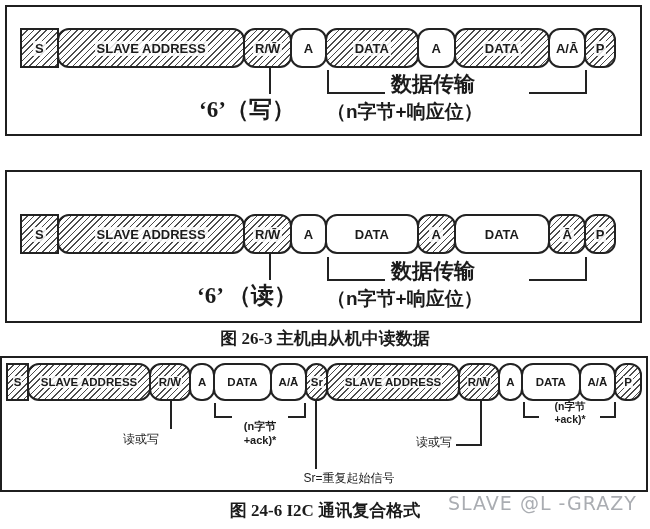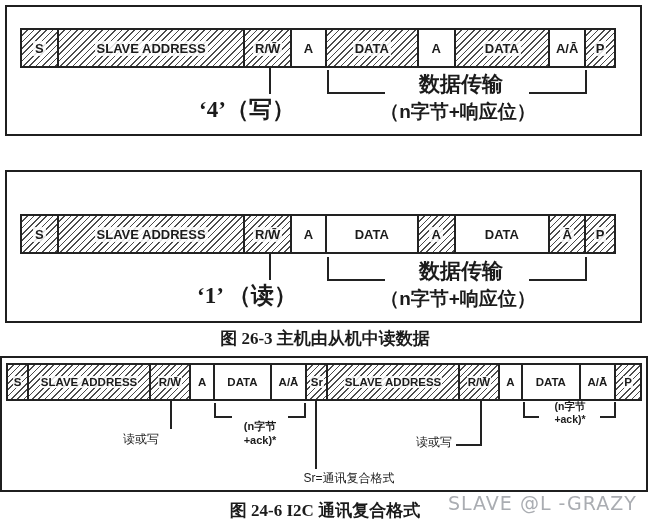--- a/index.html
+++ b/index.html
@@ -2,31 +2,31 @@
 <html><head>
 <meta charset="utf-8">
 <style>
   html,body{margin:0;padding:0;background:#ffffff;}
   #stage{position:relative;width:650px;height:529px;background:#fff;overflow:hidden;
          font-family:"Liberation Sans","DejaVu Sans",sans-serif;color:#1b1b1b;}
   .frame{position:absolute;border:2px solid #1f1f1f;background:#fff;box-sizing:border-box;}
   .row{position:absolute;display:flex;box-sizing:border-box;}
   .cell{position:relative;border:2px solid #222;box-sizing:border-box;background:#fff;
         display:flex;align-items:center;justify-content:center;}
-  .cell + .cell{margin-left:-2px;}
+  .cell + .cell{margin-left:-2px;border-radius:12px;}
   .hatch{background-image:repeating-linear-gradient(135deg,rgba(255,255,255,0) 0 3.4px,#4c4c4c 3.4px 4.5px);}
   .cl{font-weight:600;background:rgba(255,255,255,0.85);padding:0 2px;white-space:nowrap;}
   .row1 .cl,.row2 .cl{font-size:13px;}
   .row3 .cl{font-size:11.5px;padding:0 1px;}
   .tick{position:absolute;border-left:2px solid #222;width:0;}
   .br-l{position:absolute;border-left:2px solid #222;border-bottom:2px solid #222;box-sizing:border-box;}
   .br-r{position:absolute;border-right:2px solid #222;border-bottom:2px solid #222;box-sizing:border-box;}
   .elbow{position:absolute;border-right:2px solid #222;border-bottom:2px solid #222;box-sizing:border-box;}
-  .big-title{position:absolute;font-size:21px;font-weight:700;text-align:center;white-space:nowrap;}
-  .big-sub{position:absolute;font-size:19px;font-weight:700;text-align:center;white-space:nowrap;}
+  .big-title{position:absolute;font-size:21px;font-weight:700;text-align:left;white-space:nowrap;}
+  .big-sub{position:absolute;font-size:19px;font-weight:700;text-align:left;white-space:nowrap;}
   .rw-val{position:absolute;font-size:23px;font-weight:700;text-align:center;white-space:nowrap;
           font-family:"Liberation Serif","DejaVu Serif",serif;}
   .caption{position:absolute;left:0;width:650px;text-align:center;font-size:17px;font-weight:600;
            font-family:"Liberation Serif","DejaVu Serif",serif;}
   .small-lb{position:absolute;font-size:12px;font-weight:400;text-align:center;white-space:nowrap;}
   .nbyte{position:absolute;font-size:11px;font-weight:700;text-align:center;line-height:13.5px;}
   .note{position:absolute;font-size:12px;font-weight:700;text-align:center;line-height:17px;}
   .watermark{position:absolute;font-size:19px;color:#aaadb2;letter-spacing:1px;white-space:nowrap;
              font-family:"DejaVu Sans",sans-serif;}
 </style>
@@ -59,21 +59,21 @@
           <span class="cl">DATA</span>
         </div>
       <div class="cell" style="flex:34">
           <span class="cl">A/Ā</span>
         </div>
       <div class="cell hatch" style="flex:28">
           <span class="cl">P</span>
         </div>
     </div>
     <div class="tick" style="left:262px;top:61px;height:26px;"></div>
-    <div class="rw-val" style="left:135px;top:87px;width:210px;">‘4’（写）</div>
+    <div class="rw-val" style="left:135px;top:87px;width:210px;">‘6’（写）</div>
     <div class="br-l" style="left:320px;top:63px;width:58px;height:24px;"></div>
     <div class="big-title" style="left:384px;top:63px;width:140px;">数据传输</div>
     <div class="br-r" style="left:522px;top:63px;width:58px;height:24px;"></div>
     <div class="big-sub" style="left:320px;top:92px;width:262px;">（n字节+响应位）</div>
   </div>
 
   <div class="frame" style="left:5px;top:170px;width:637px;height:153px;">
     <div class="row row2" style="left:13px;top:42px;width:596px;height:40px;">
       <div class="cell hatch" style="flex:35">
           <span class="cl">S</span>
@@ -97,21 +97,21 @@
           <span class="cl">DATA</span>
         </div>
       <div class="cell hatch" style="flex:34">
           <span class="cl">Ā</span>
         </div>
       <div class="cell hatch" style="flex:28">
           <span class="cl">P</span>
         </div>
     </div>
     <div class="tick" style="left:262px;top:82px;height:26px;"></div>
-    <div class="rw-val" style="left:135px;top:108px;width:210px;">‘1’ （读）</div>
+    <div class="rw-val" style="left:135px;top:108px;width:210px;">‘6’ （读）</div>
     <div class="br-l" style="left:320px;top:85px;width:58px;height:24px;"></div>
     <div class="big-title" style="left:384px;top:85px;width:140px;">数据传输</div>
     <div class="br-r" style="left:522px;top:85px;width:58px;height:24px;"></div>
     <div class="big-sub" style="left:320px;top:114px;width:262px;">（n字节+响应位）</div>
   </div>
   <div class="caption" style="top:327px;">图 26-3 主机由从机中读数据</div>
 
   <div class="frame" style="left:0px;top:356px;width:648px;height:136px;">
     <div class="row row3" style="left:4px;top:5px;width:636px;height:38px;">
       <div class="cell hatch" style="flex:20">
@@ -159,21 +159,21 @@
     <div class="small-lb" style="left:103px;top:73px;width:72px;">读或写</div>
 
     <div class="br-l" style="left:212px;top:45px;width:18px;height:15px;"></div>
     <div class="br-r" style="left:286px;top:45px;width:18px;height:15px;"></div>
     <div class="nbyte" style="left:210px;top:62px;width:96px;">
       <div>(n字节</div>
       <div>+ack)*</div>
     </div>
 
     <div class="tick" style="left:313px;top:43px;height:68px;"></div>
-    <div class="small-lb" style="left:252px;top:112px;width:190px;">Sr=通讯复合格式</div>
+    <div class="small-lb" style="left:252px;top:112px;width:190px;">Sr=重复起始信号</div>
 
     <div class="elbow" style="left:454px;top:43px;width:26px;height:45px;"></div>
     <div class="small-lb" style="left:380px;top:76px;width:70px;text-align:right;">读或写</div>
 
     <div class="br-l" style="left:521px;top:44px;width:16px;height:16px;"></div>
     <div class="br-r" style="left:598px;top:44px;width:16px;height:16px;"></div>
     <div class="nbyte" style="left:533px;top:42px;width:70px;font-size:10.5px;line-height:13px;">
       <div>(n字节</div>
       <div>+ack)*</div>
     </div>

